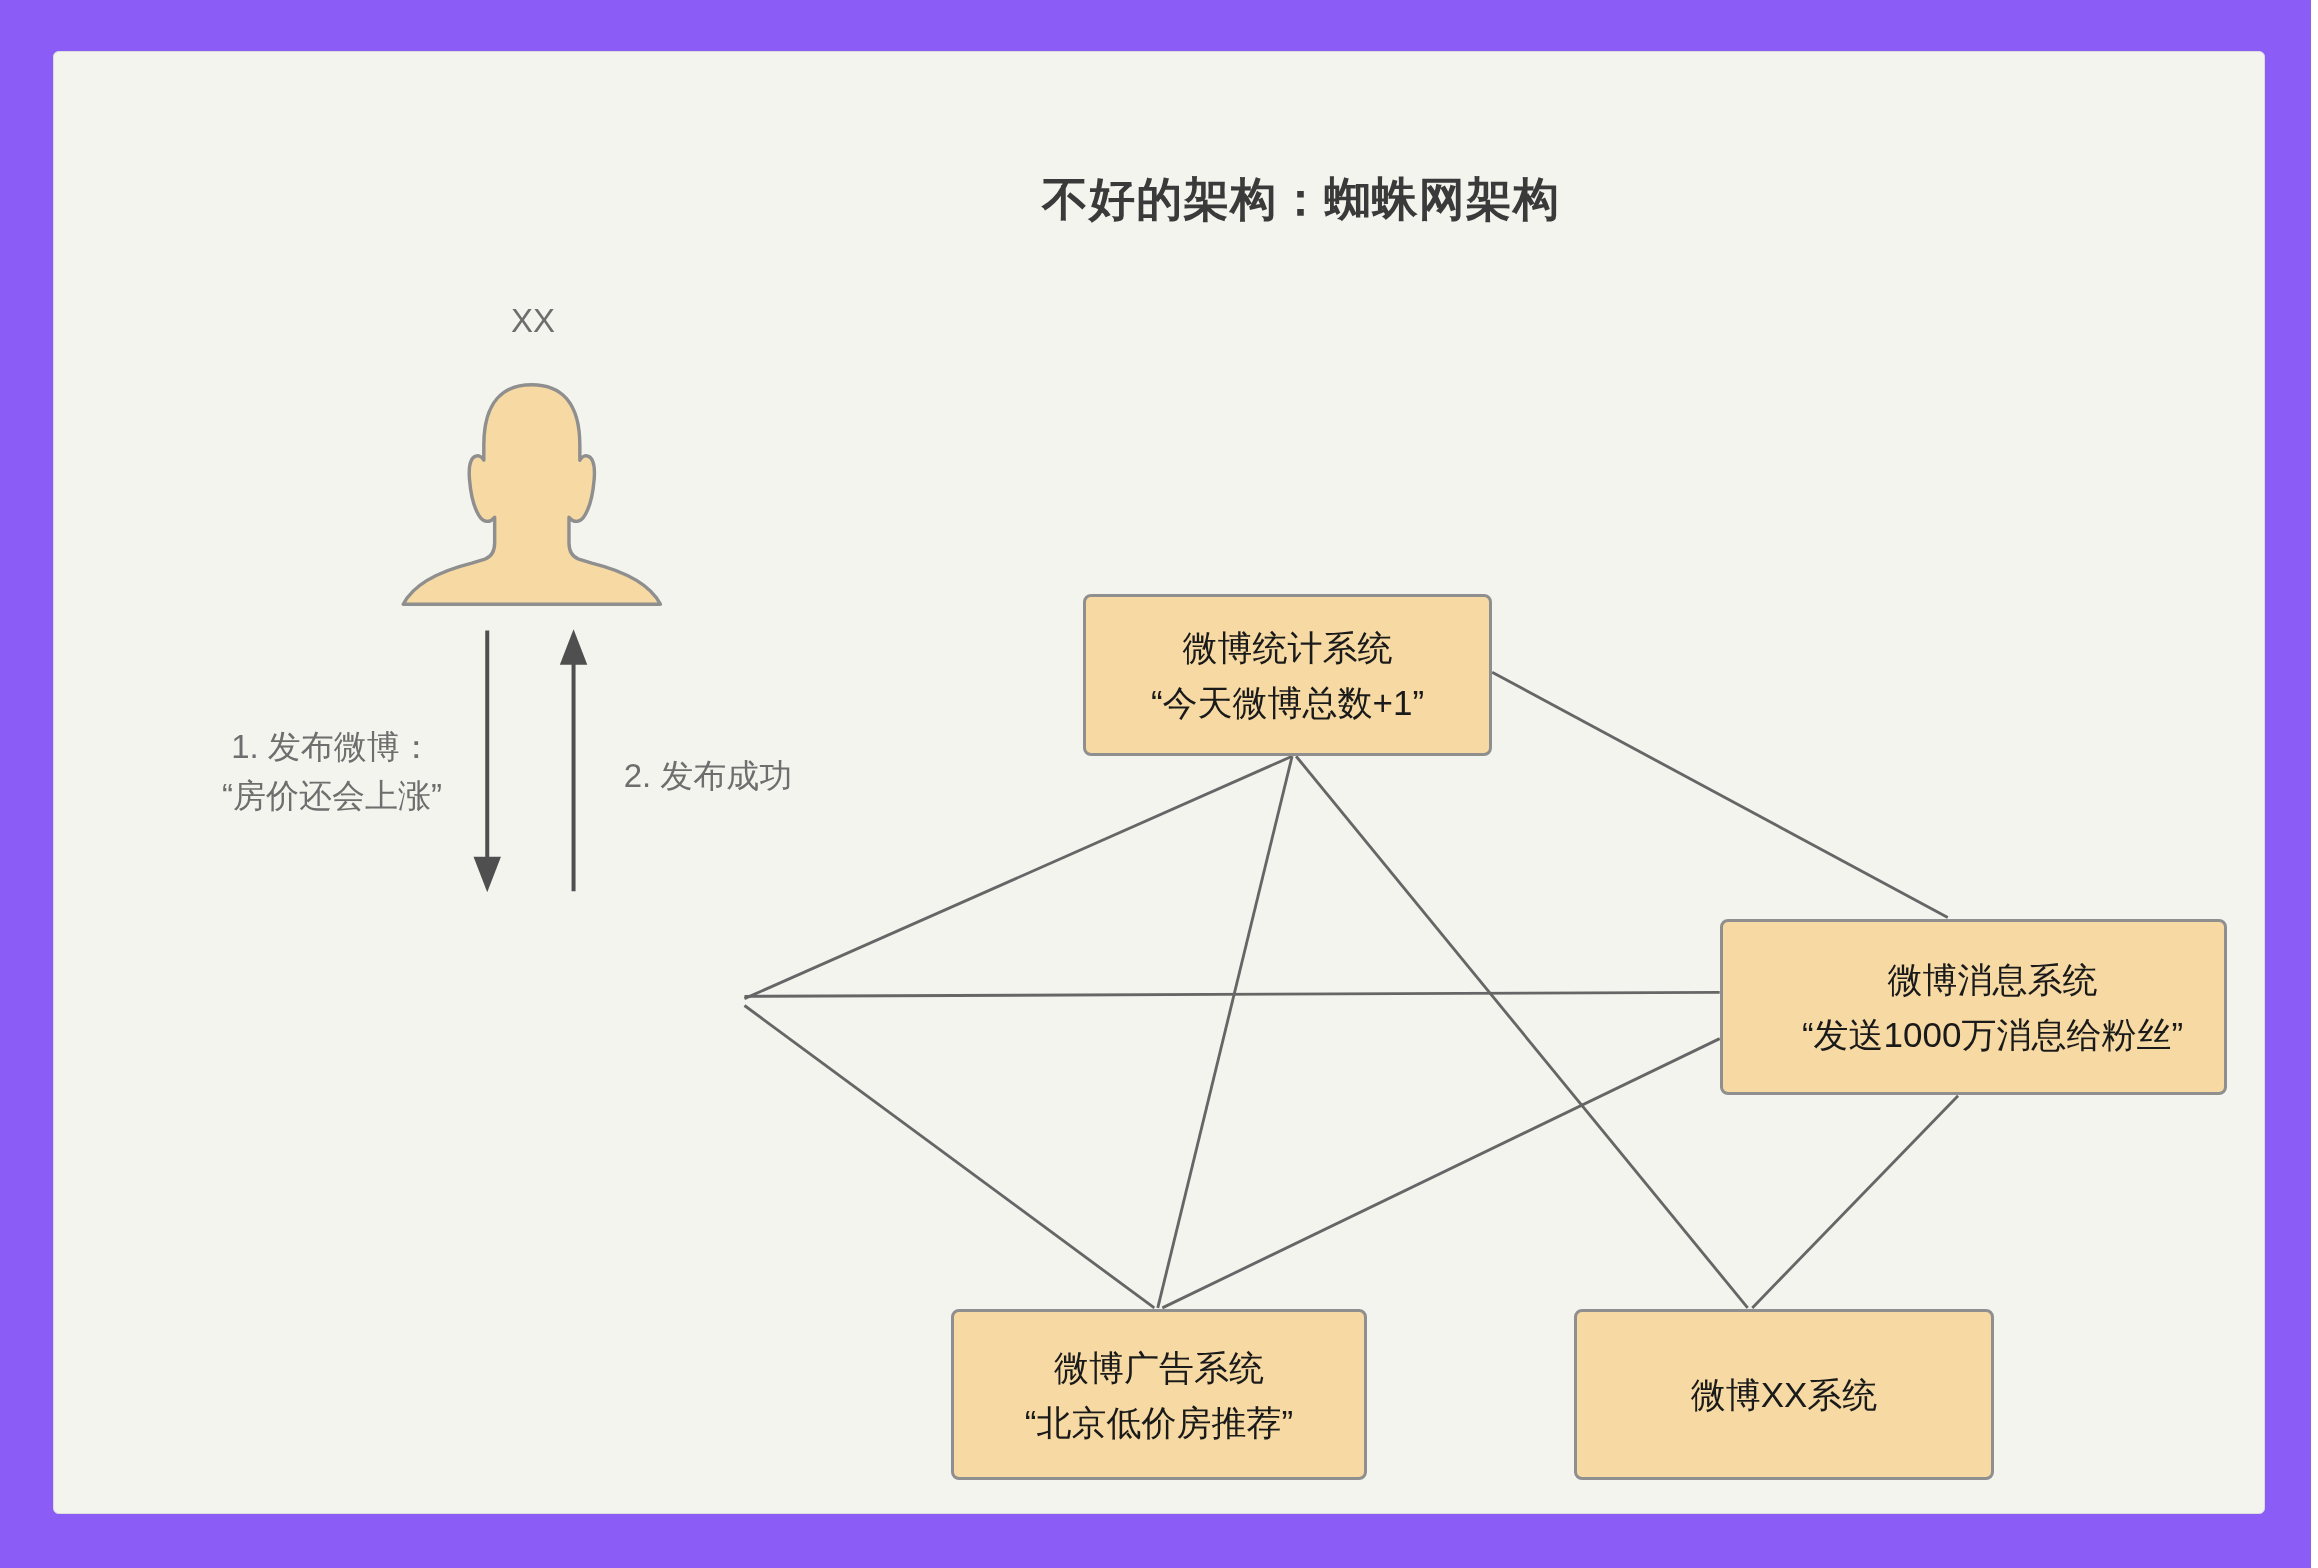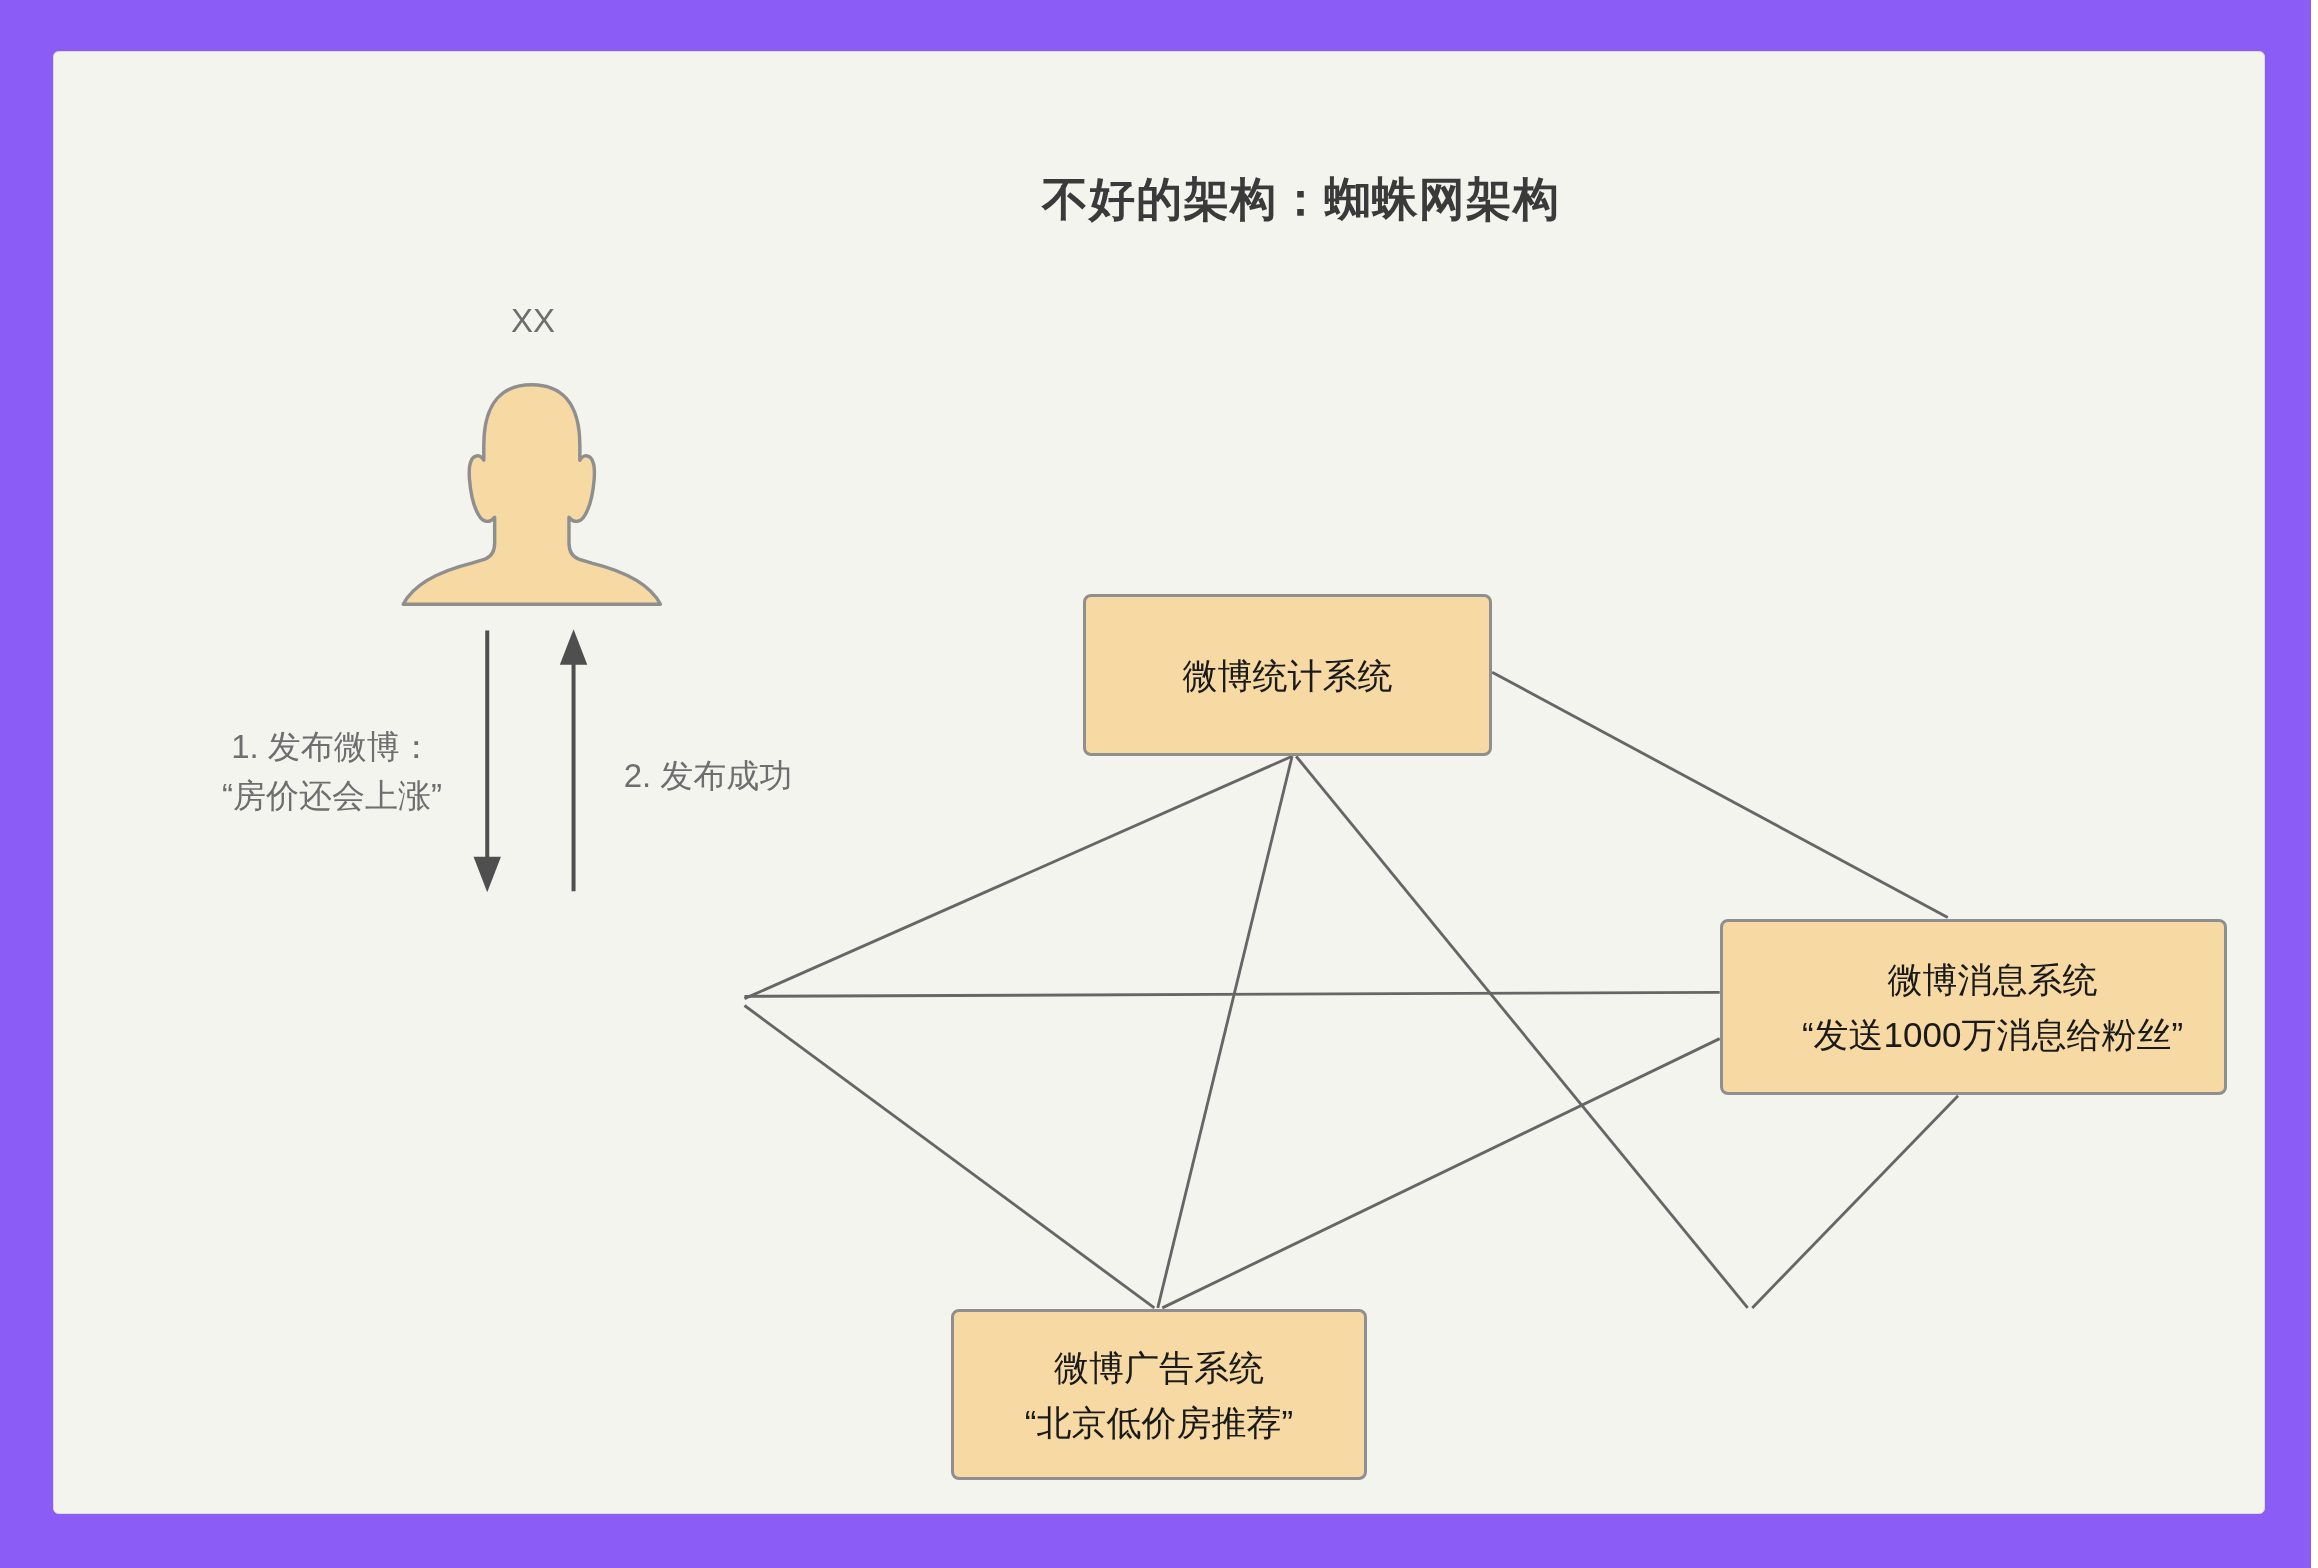--- a/index.html
+++ b/index.html
@@ -141,28 +141,32 @@
     <div class="note note-publish">
       <div>1. 发布微博：</div>
       <div>“房价还会上涨”</div>
     </div>
 
     <div class="note note-success">2. 发布成功</div>
 
 
     <div class="node node-stats">
       <div>微博统计系统</div>
+      <div>“今天微博总数+1”</div>
     </div>
 
     <div class="node node-message">
       <div>微博消息系统</div>
       <div>“发送1000万消息给粉丝”</div>
     </div>
 
     <div class="node node-ads">
       <div>微博广告系统</div>
       <div>“北京低价房推荐”</div>
     </div>
 
+    <div class="node node-xx">
+      <div>微博XX系统</div>
+    </div>
 
   </div>
 </div>
 
 
 </body></html>

